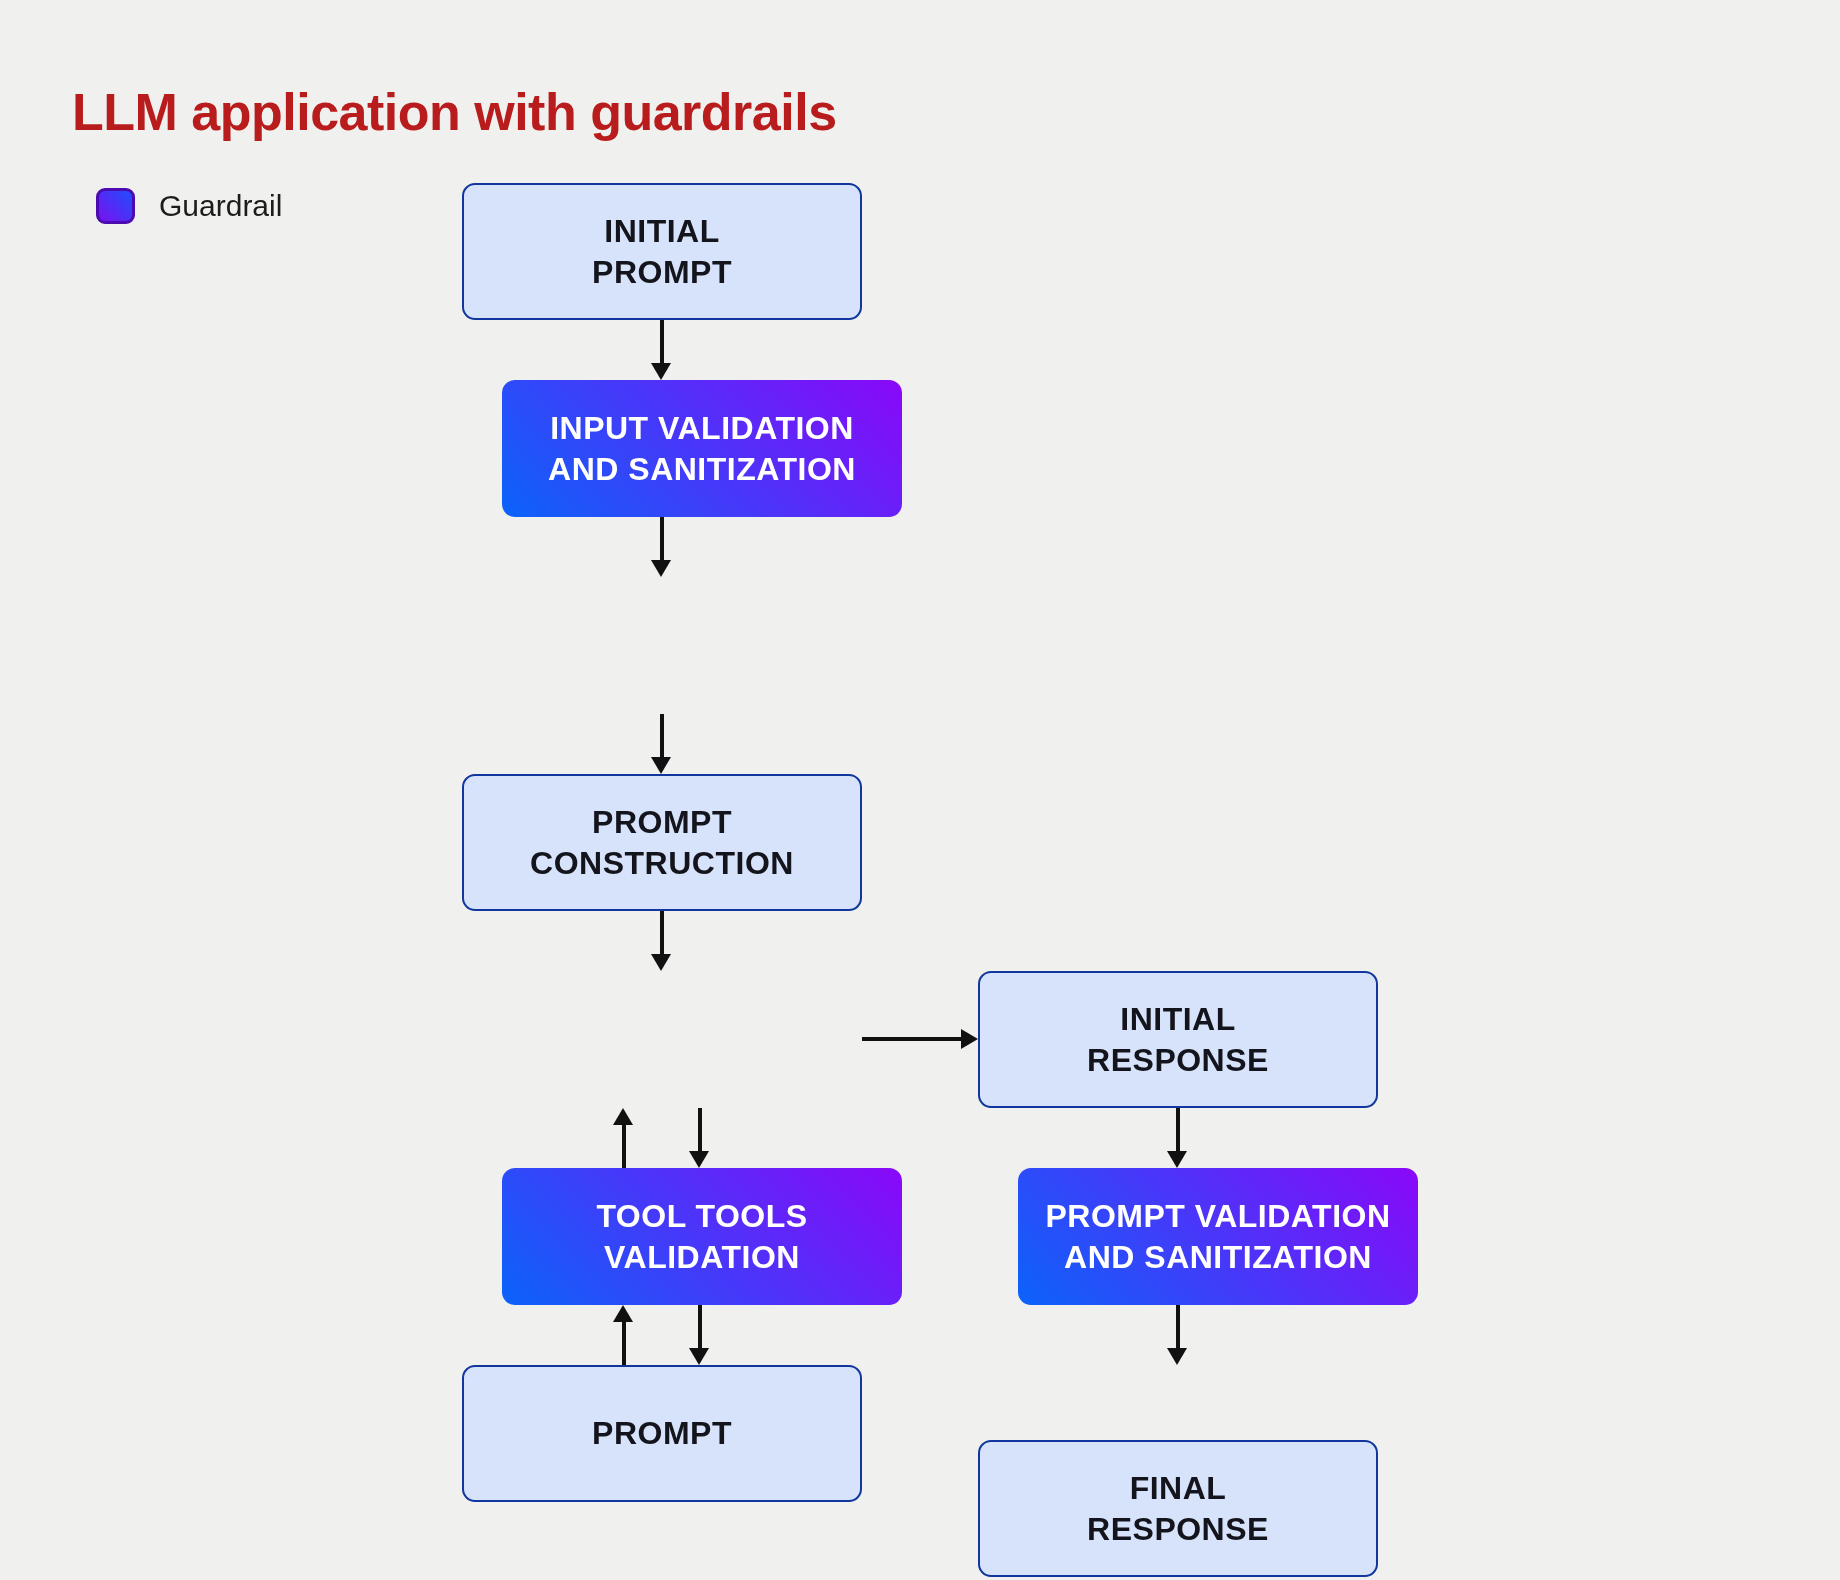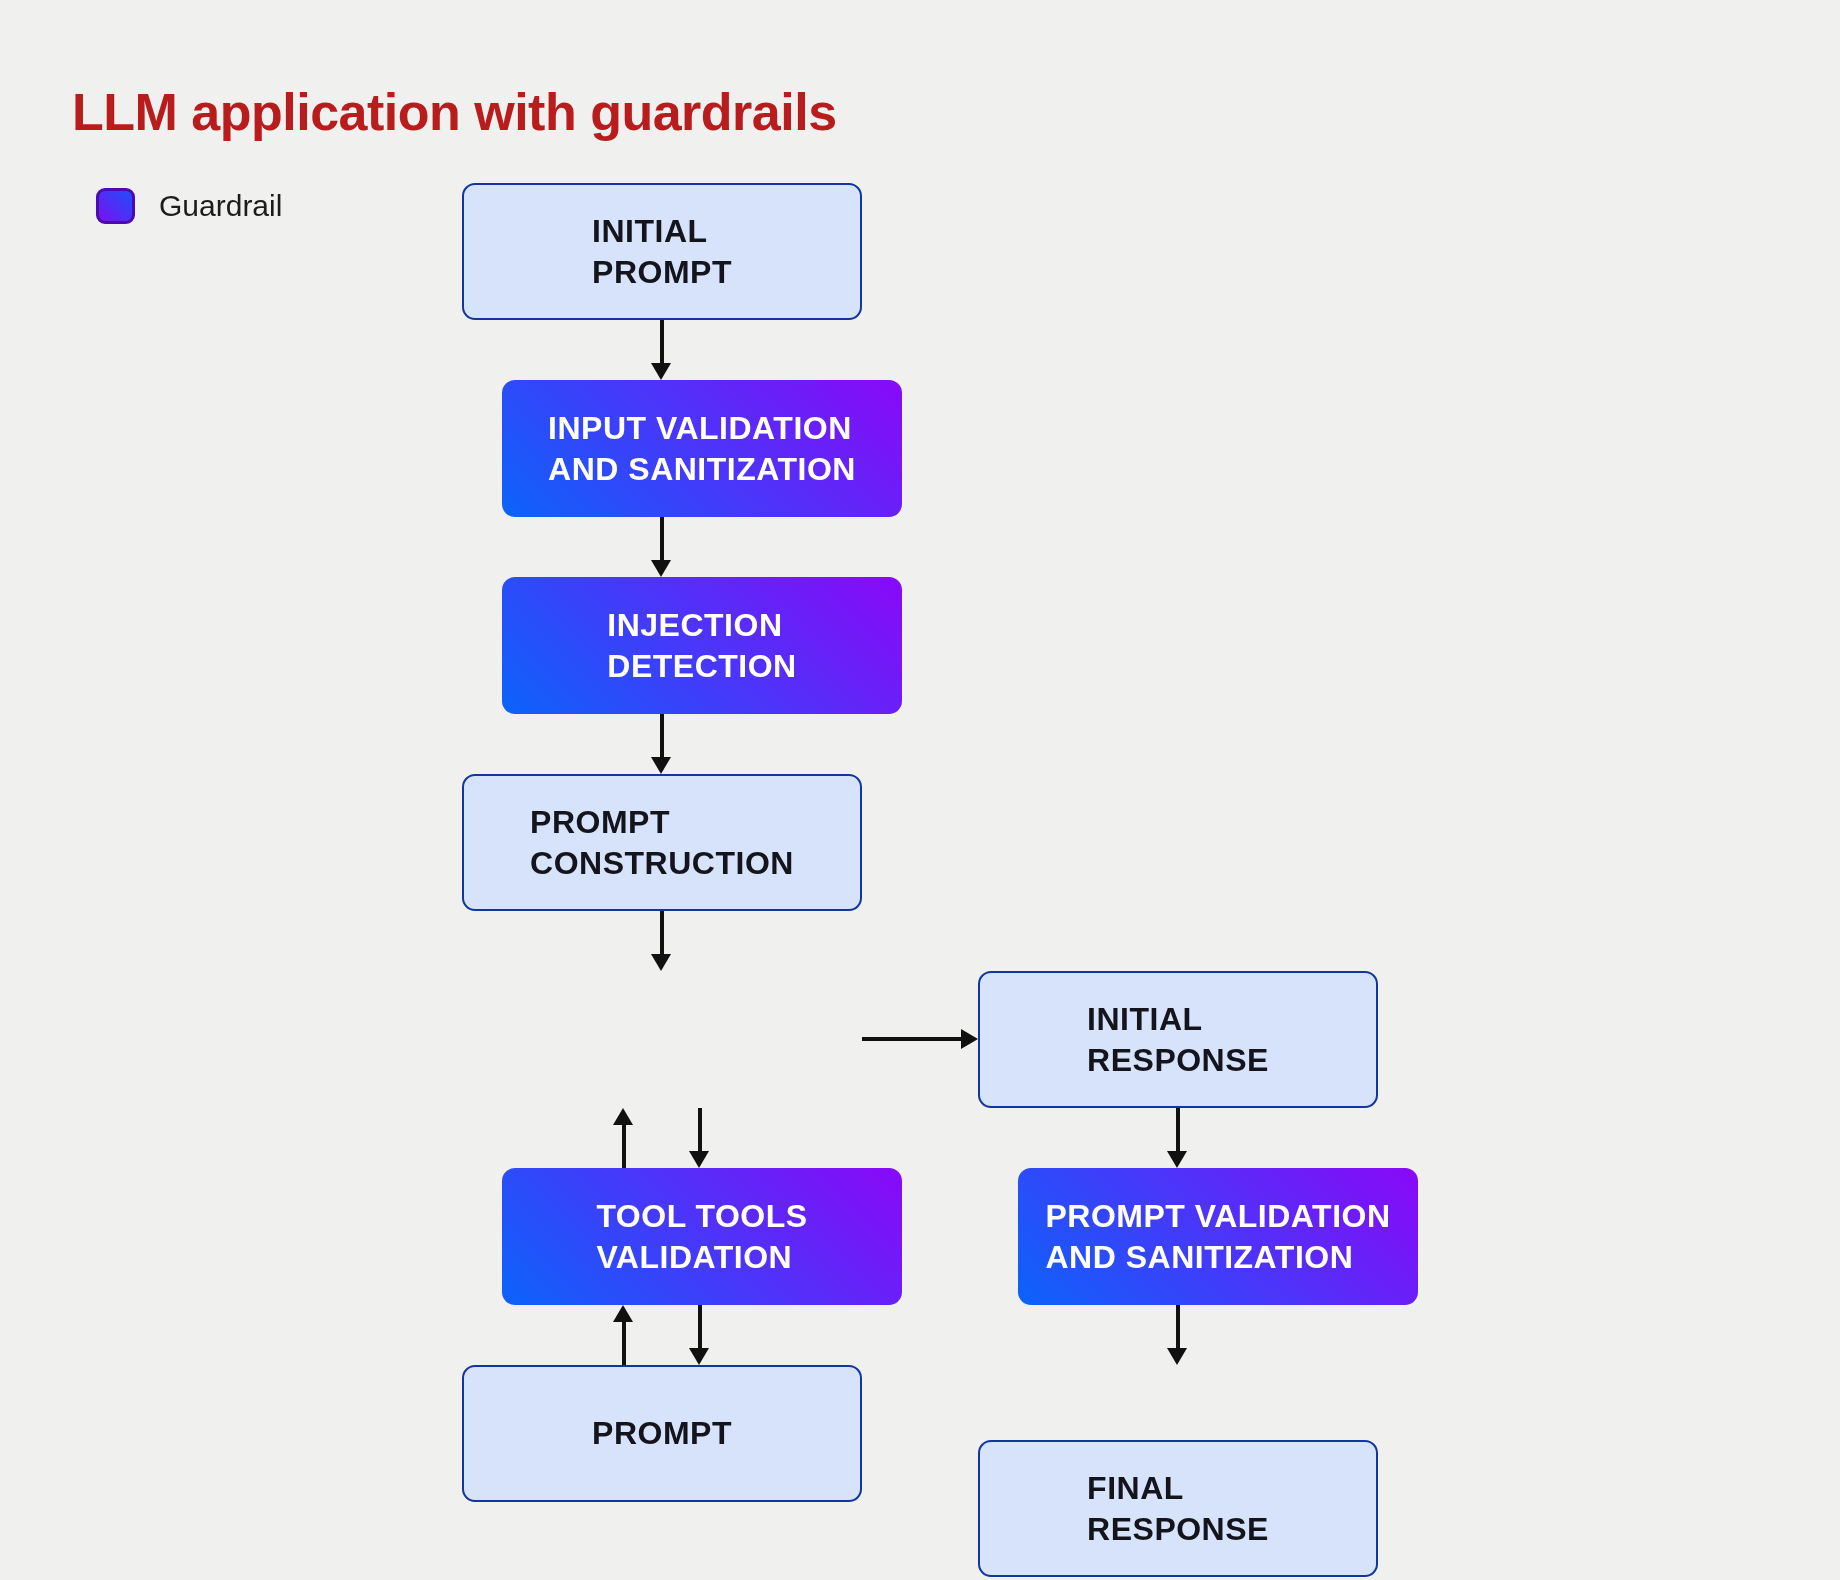--- a/index.html
+++ b/index.html
@@ -22,21 +22,21 @@
   .legend-swatch {
     width: 39px; height: 36px; border-radius: 9px;
     border: 3px solid #4c0bb0; box-sizing: border-box;
     background: linear-gradient(45deg, #7a11ef 0%, #1f4efb 100%);
   }
   .legend-label { margin-left: 24px; font-size: 30px; color: #1c1c1c; }
 
   .node {
     position: absolute; width: 400px; height: 137px;
     display: flex; align-items: center; justify-content: center;
-    text-align: left; border-radius: 13px; box-sizing: border-box;
+    text-align: center; border-radius: 13px; box-sizing: border-box;
     font-weight: 700; font-size: 32px; line-height: 41px;
     letter-spacing: 0.5px; white-space: pre-line;
   }
   .node.default { background: #d6e3fb; border: 2.5px solid #11379e; color: #14141c; }
   .node.guardrail { background: linear-gradient(45deg, #0b63fa 0%, #8a08f8 100%); color: #ffffff; margin-left: 40px; }
 
   .col-left  { left: 462px; }
   .col-right { left: 978px; }
 
   .shaft-v { position: absolute; width: 4px;  background: #111; }
@@ -72,24 +72,20 @@
   <div class="node default col-left" style="top:183px">
     <span>INITIAL
 PROMPT</span>
   </div>
 
   <div class="node guardrail col-left" style="top:380px">
     <span>INPUT VALIDATION
 AND SANITIZATION</span>
   </div>
 
-  <div class="node guardrail col-left" style="top:577px">
-    <span>INJECTION
-DETECTION</span>
-  </div>
 
   <div class="node default col-left" style="top:774px">
     <span>PROMPT
 CONSTRUCTION</span>
   </div>
 
 
   <div class="node guardrail col-left" style="top:1168px">
     <span>TOOL TOOLS
 VALIDATION</span>

